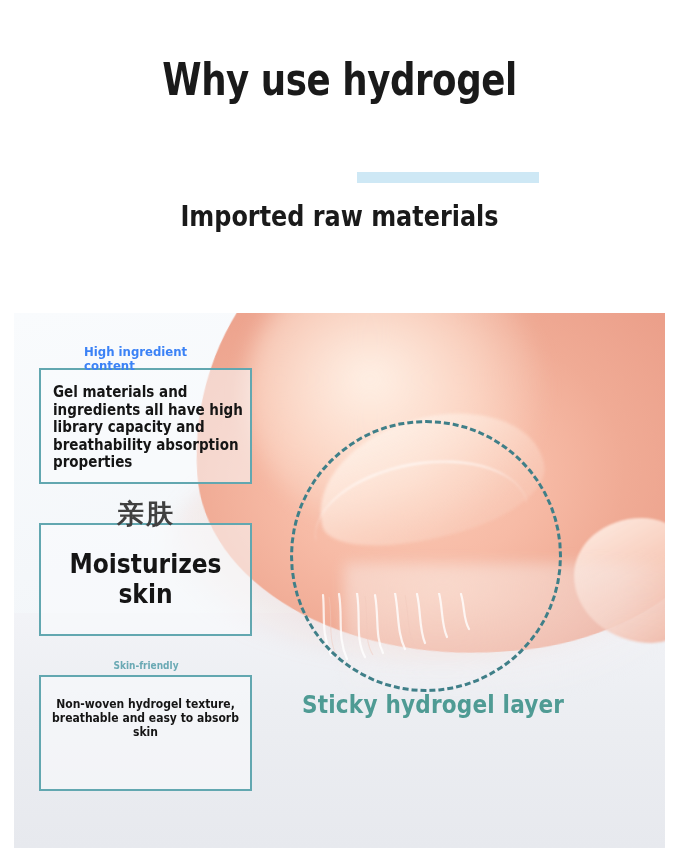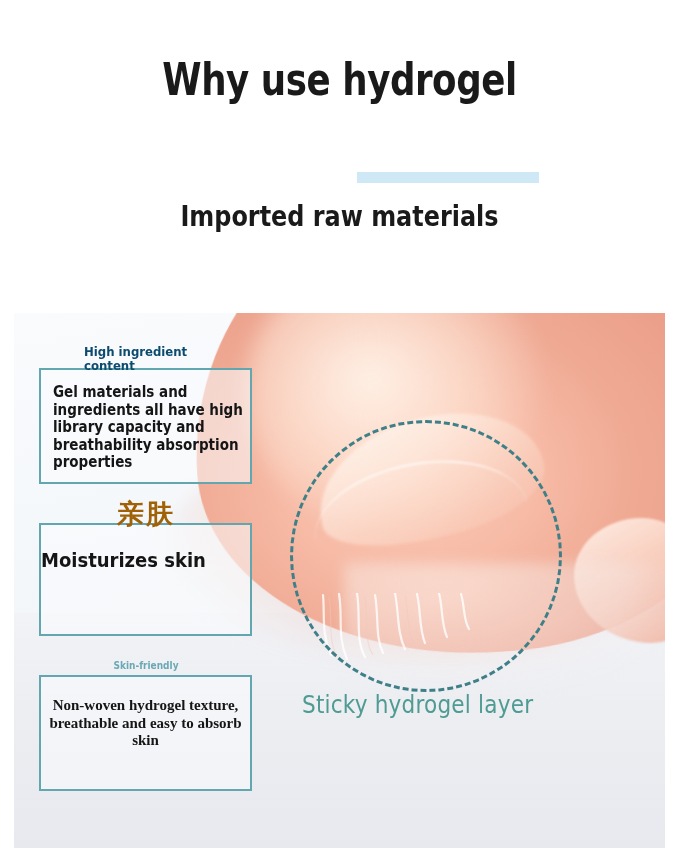--- a/index.html
+++ b/index.html
@@ -211,21 +211,21 @@
     border-radius: 50%;
     border: 3px dashed #3f7f88;
     box-sizing: border-box;
   }
 
   .sticky-caption {
     position: absolute;
     left: 302px;
     top: 691px;
     font-family: "DejaVu Sans Condensed", "Liberation Sans Narrow", "Liberation Sans", sans-serif;
-    font-weight: 400;
+    font-weight: 700;
     font-size: 24px;
     color: #4f9b94;
     letter-spacing: 0.2px;
     white-space: nowrap;
     z-index: 6;
   }
 
   
   .callout {
     position: absolute;
@@ -244,47 +244,47 @@
 
   #box-1 { left: 39px; top: 368px; width: 213px; height: 116px; }
   #box-1 .body {
     left: 12px; top: 14px; width: 192px;
     font-size: 15px; text-align: left;
   }
 
   #box-2 { left: 39px; top: 523px; width: 213px; height: 113px; }
   #box-2 .body {
     left: 0; top: 24px; width: 209px;
-    font-size: 20px; 
+    font-size: 26px; text-align: center;
   }
 
   #box-3 { left: 39px; top: 675px; width: 213px; height: 116px; }
   #box-3 .body {
     left: 6px; top: 20px; width: 197px;
-    font-size: 15px; text-align: center; font-family: Liberation Serif, serif;
+    font-size: 12px; text-align: center;
   }
 
   
   .tag {
     position: absolute;
     font-family: "DejaVu Sans Condensed", "Liberation Sans Narrow", "Liberation Sans", sans-serif;
     font-weight: 700;
-    color: #0c4a6e;
+    color: #3b82f6;
     z-index: 7;
     line-height: 1.05;
     text-align: center;
   }
   #tag-1 {
     left: 84px; top: 345px; width: 150px;
     font-size: 13px; text-align: left;
   }
   #tag-2 {
     left: 96px; top: 500px; width: 100px;
     font-size: 27px;
-    color: #a16207;
+    color: #404040;
     letter-spacing: 2px;
     font-family: "DejaVu Sans", "Liberation Sans", sans-serif;
   }
   #tag-3 {
     left: 88px; top: 661px; width: 116px;
     font-size: 10px;
     color: #6aa9b4;
   }
 </style>
 </head>

